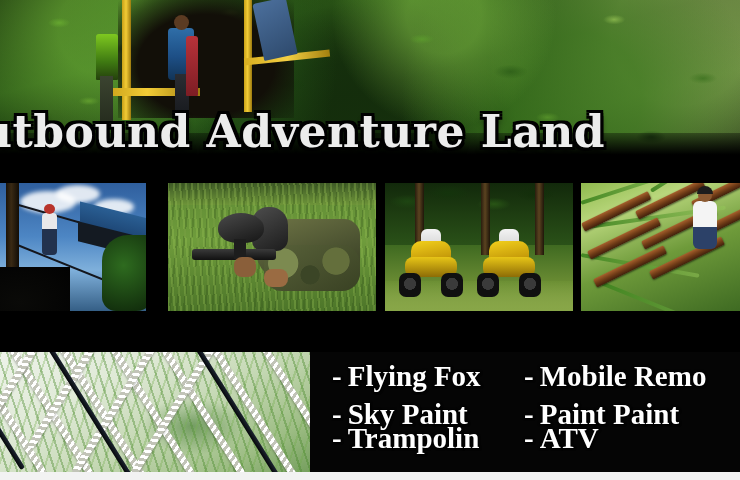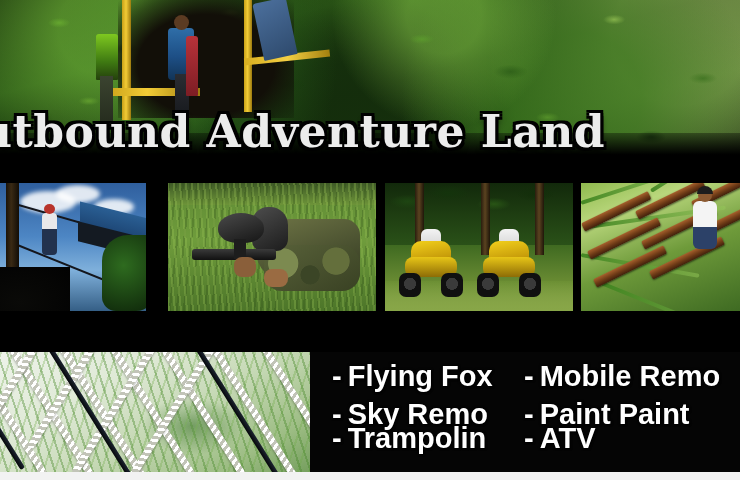--- a/index.html
+++ b/index.html
@@ -153,21 +153,21 @@
       radial-gradient(ellipse 70px 40px at 62% 58%, rgba(45,105,28,.6), rgba(0,0,0,0) 72%);}
   .rope{position:absolute;height:7px;border-radius:4px;
     background:repeating-linear-gradient(68deg,#ffffff 0 3px,#c2c4b8 3px 6px);
     box-shadow:0 1px 2px rgba(0,0,0,.25);transform-origin:left center;}
   .rd{transform:rotate(58deg);} .ru{transform:rotate(-58deg);}
   .cable{position:absolute;height:5px;border-radius:3px;background:linear-gradient(180deg,#1c2430,#05070a);transform-origin:left center;transform:rotate(58deg);}
   .textpanel{position:absolute;left:310px;top:21px;width:430px;height:128px;background:#050505;}
   .col{position:absolute;top:0;}
   .colA{left:22px;} .colB{left:214px;}
   .li{position:absolute;white-space:nowrap;color:#fff;
-    font-family:Liberation Sans, sans-serif;font-weight:700;font-size:29px;line-height:29px;
+    font-family:Liberation Serif, serif;font-weight:700;font-size:29px;line-height:29px;
     text-shadow:0 0 3px rgba(0,0,0,.95),1px 1px 2px rgba(0,0,0,.9);}
   .li .dash{color:#fff;font-weight:700;padding-right:6px;}
   .r1{top:10px;} .r2{top:48px;} .r3{top:72px;}
   .footer-strip{position:absolute;left:0;top:472px;width:740px;height:8px;background:#f2f2f2;}
 </style>
 </head>
 <body>
 
 <div class="poster">
 
@@ -283,21 +283,21 @@
       <div class="rope ru" style="left:120px;top:140px;width:190px;"></div>
       <div class="cable" style="left:44px;top:-16px;width:200px;"></div>
       <div class="cable" style="left:184px;top:-28px;width:210px;"></div>
       <div class="cable" style="left:-46px;top:4px;width:130px;"></div>
     </div>
 
     <div class="textpanel">
 
       <div class="col colA">
         <div class="li r1"><span class="dash">-</span><span>Flying Fox</span></div>
-        <div class="li r2"><span class="dash">-</span><span>Sky Remo</span></div>
+        <div class="li r2"><span class="dash">-</span><span>Sky Paint</span></div>
         <div class="li r3"><span class="dash">-</span><span>Trampolin</span></div>
       </div>
 
       <div class="col colB">
         <div class="li r1"><span class="dash">-</span><span>Mobile Remo</span></div>
         <div class="li r2"><span class="dash">-</span><span>Paint Paint</span></div>
         <div class="li r3"><span class="dash">-</span><span>ATV</span></div>
       </div>
 
     </div>

